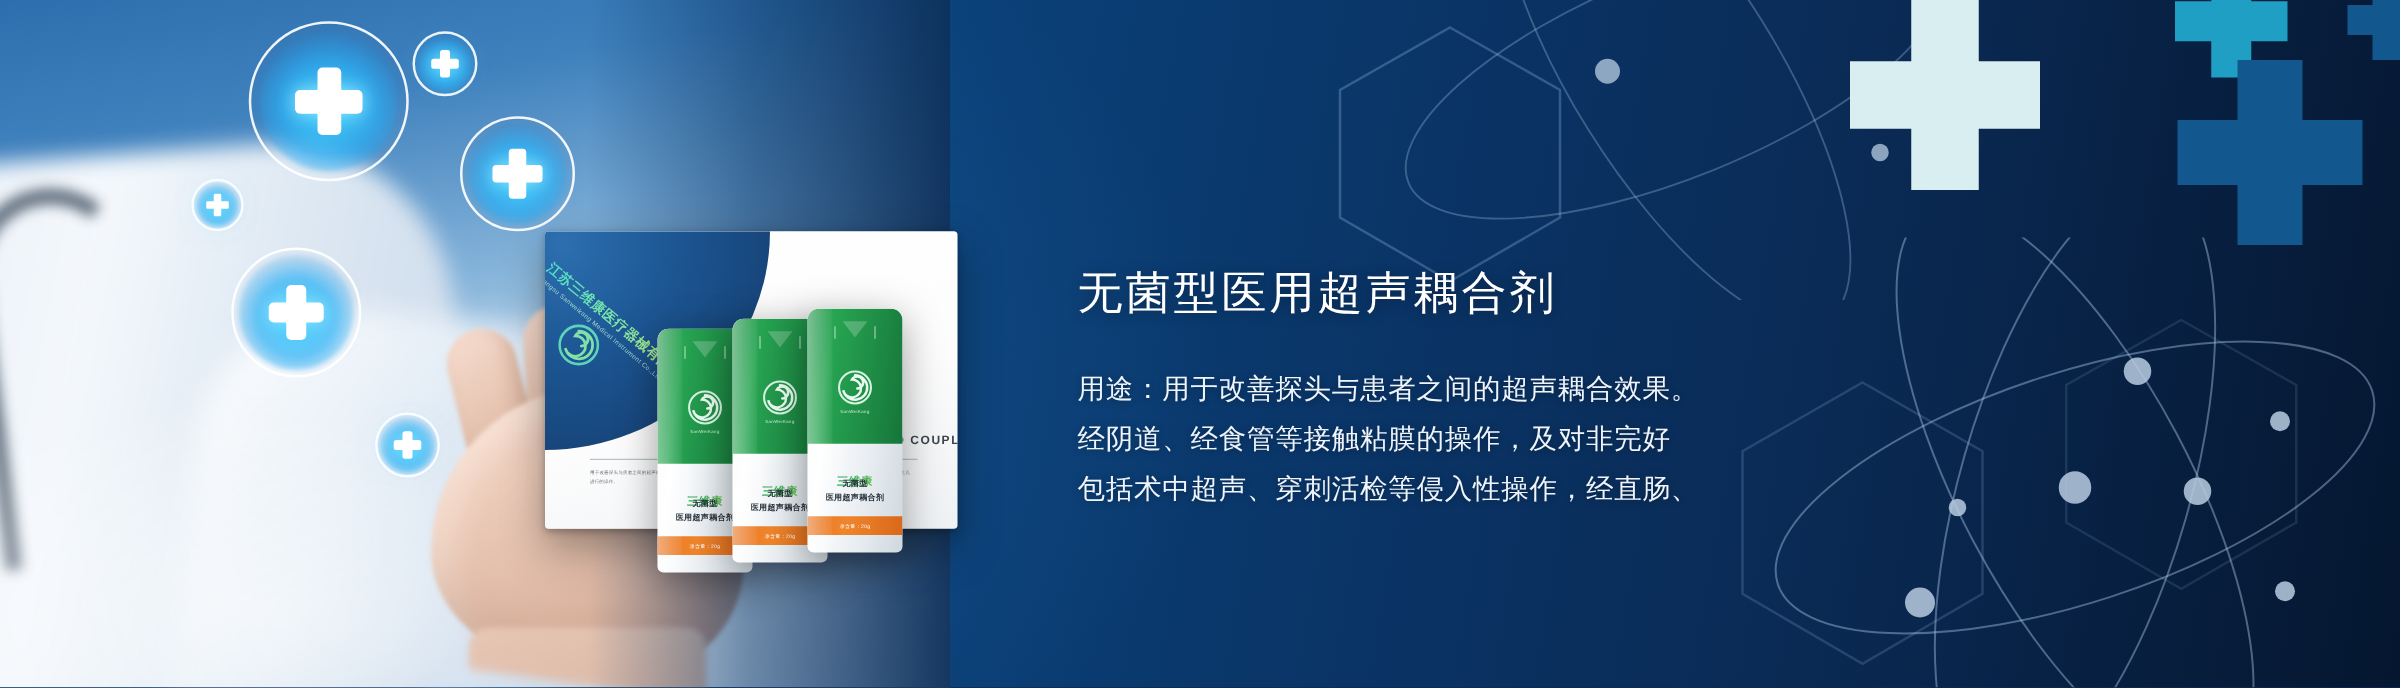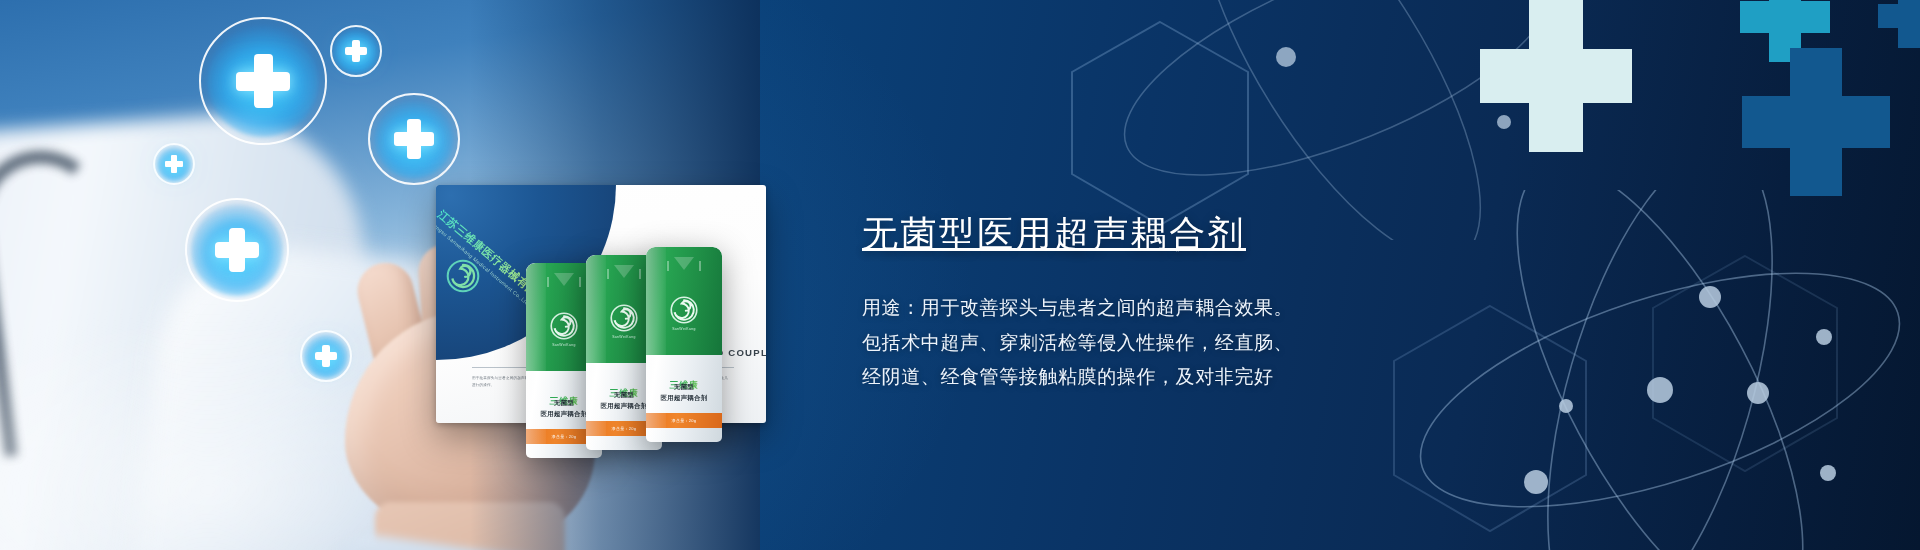--- a/index.html
+++ b/index.html
@@ -230,25 +230,24 @@
     position:absolute; left:0; top:0; width:26%; height:100%;
     background:linear-gradient(90deg, rgba(255,255,255,.42) 0%, rgba(255,255,255,.05) 100%);
     pointer-events:none;
   }
 
   
   .copy{ position:absolute; left:862px; top:212px; width:660px; color:#fff; }
   .headline{
     font-size:36px; font-weight:400; letter-spacing:2.4px; line-height:1.2;
     text-shadow:0 2px 10px rgba(0,0,0,.35);
-    text-decoration:underline;
   }
   .desc{ margin-top:36px; }
   .desc p{
-    font-size:19px; line-height:1.82; letter-spacing:.6px;
+    font-size:22px; line-height:1.82; letter-spacing:.6px;
     color:#eef4fb; text-shadow:0 1px 6px rgba(0,0,0,.35);
     white-space:nowrap;
   }
 </style>
 </head>
 <body>
 
 <div class="banner">
 
   <div class="decor">
@@ -459,18 +458,18 @@
           <div class="gloss"></div>
         </div>
       </div>
     </div>
   </div>
 
   <div class="copy">
     <div class="headline">无菌型医用超声耦合剂</div>
     <div class="desc" id="desc">
         <p>用途：用于改善探头与患者之间的超声耦合效果。</p>
+        <p>经阴道、经食管等接触粘膜的操作，及对非完好</p>
         <p>包括术中超声、穿刺活检等侵入性操作，经直肠、</p>
-        <p>经阴道、经食管等接触粘膜的操作，及对非完好</p>
       </div>
   </div>
 
 </div>
 
 </body></html>

